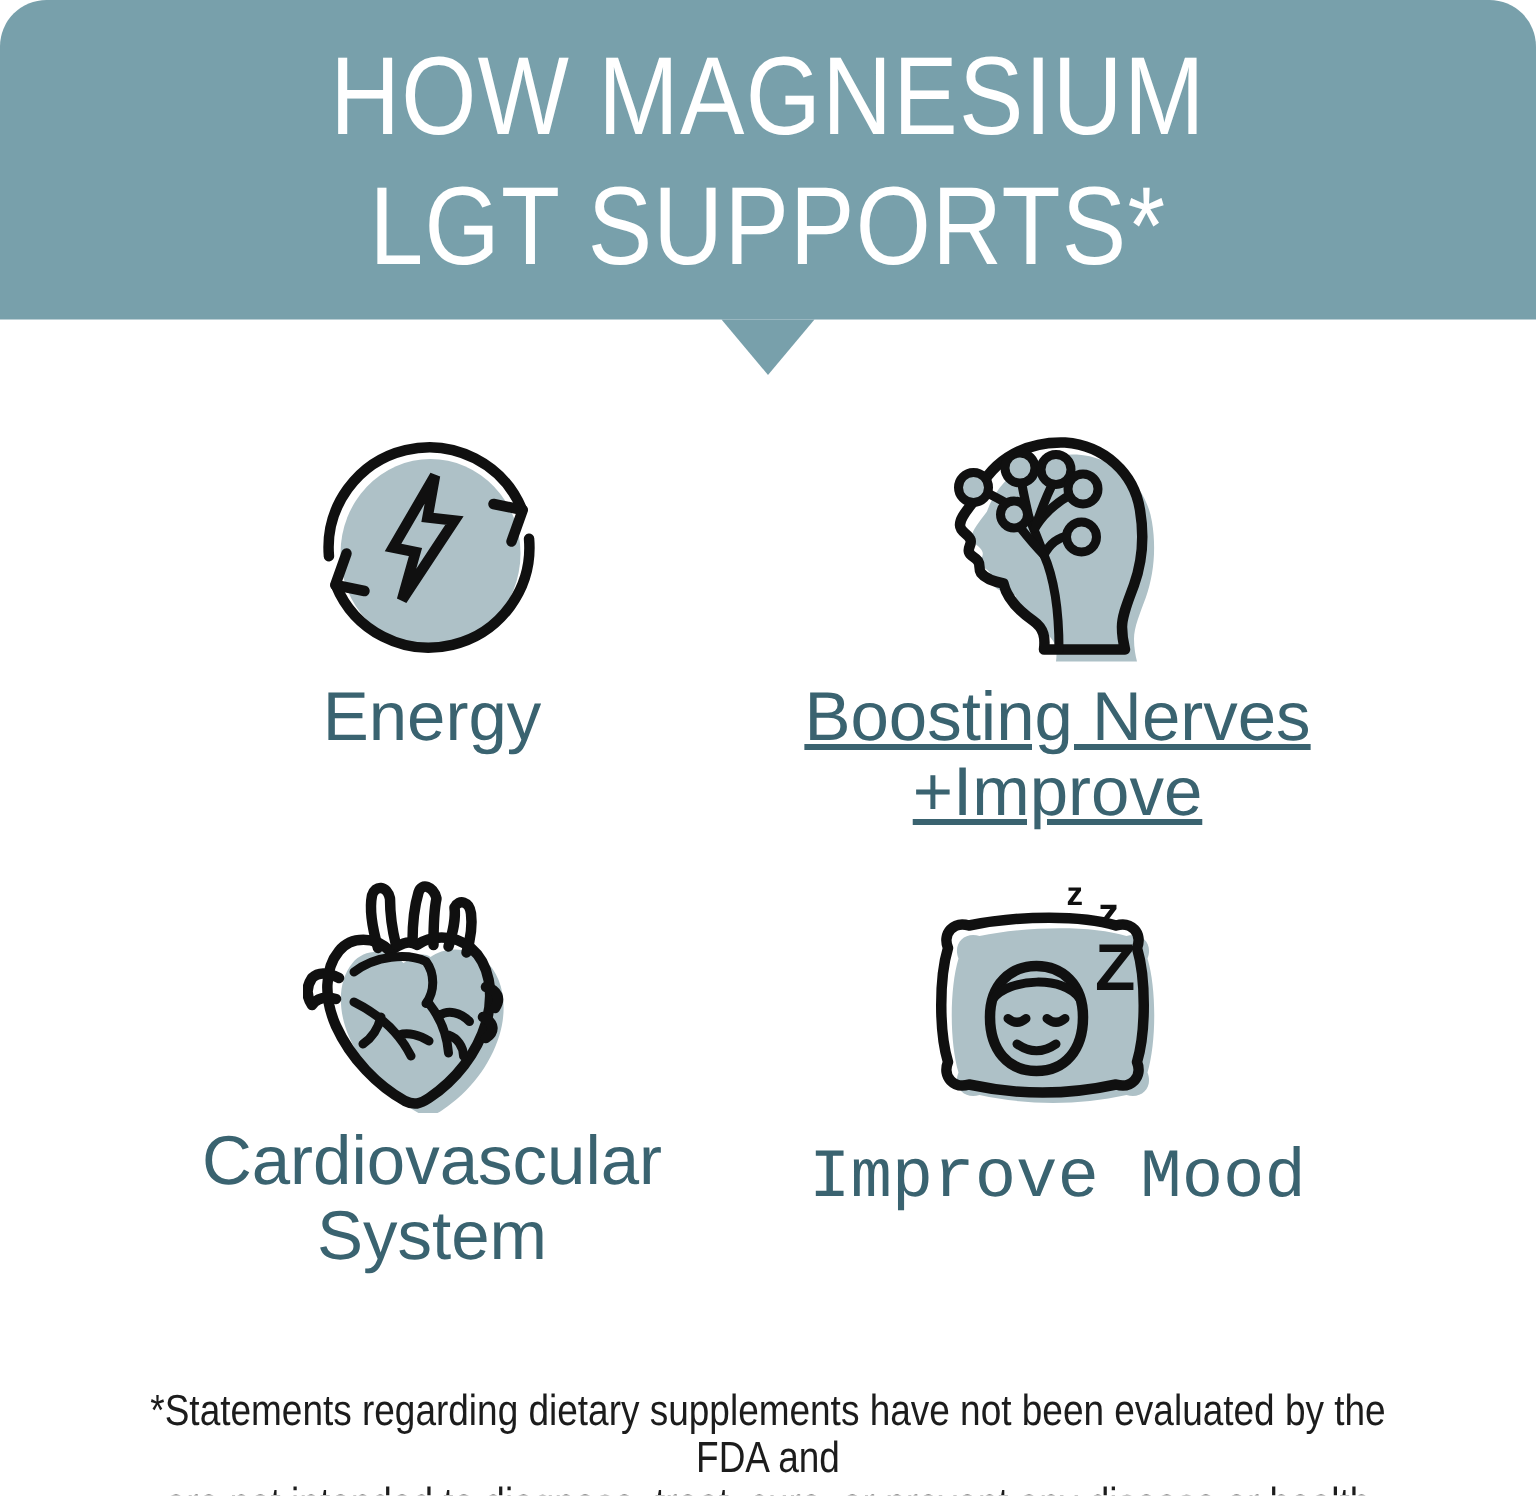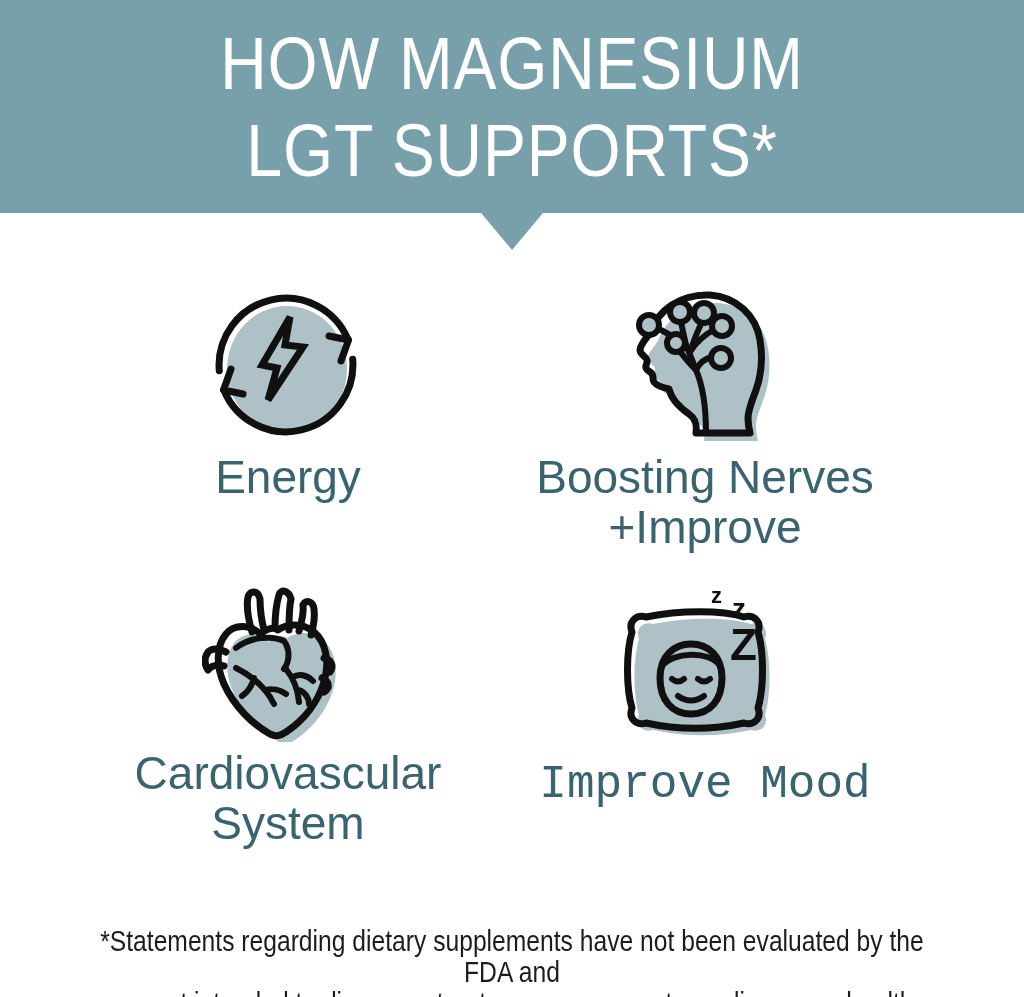--- a/index.html
+++ b/index.html
@@ -2,20 +2,21 @@
 <html style="--background: #ffffff; --banner-bg: #78a0ab; --icon-fill: #aec1c7; --label-text: #3a6370; --line-stroke: #101010; --disclaimer-text: #1c1c1c;"><head>
 <meta charset="utf-8">
 <style>
   html,body{margin:0;padding:0;background:#ffffff;}
   #stage{
     position:relative;
     width:1024px;height:997px;
     background:var(--background,#fff);
     font-family:"Liberation Sans", sans-serif;
     overflow:hidden;
+    border-radius:31px;
   }
   
   .banner{
     position:absolute;left:0;top:0;width:1024px;height:213px;
     background:var(--banner-bg,#78a0ab);
   }
   .banner-title{
     position:absolute;left:0;top:20px;width:100%;
     text-align:center;color:#ffffff;
     font-size:74px;line-height:87px;font-weight:400;
@@ -35,21 +36,21 @@
   .benefit-label{
     position:absolute;width:420px;text-align:center;
     color:var(--label-text,#3a6370);
     font-size:46px;line-height:50px;font-weight:400;
   }
   #icon-energy{left:214px;top:288px;width:150px;height:152px;}
   #icon-brain {left:626px;top:288px;width:152px;height:154px;}
   #icon-heart {left:202px;top:572px;width:150px;height:170px;}
   #icon-sleep {left:610px;top:580px;width:172px;height:156px;}
   #label-energy{left:78px;top:452px;}
-  #label-nerves{left:495px;top:452px;}
+  #label-nerves{left:495px;top:452px;text-decoration:underline;}
   #label-cardio{left:78px;top:748px;text-align:center;}
   #label-sleep {left:495px;top:760px;font-family:Liberation Mono, monospace;}
   
   .st{fill:none;stroke:var(--line-stroke,#101010);stroke-width:7;stroke-linecap:round;stroke-linejoin:round;}
   .st6{fill:none;stroke:var(--line-stroke,#101010);stroke-width:6;stroke-linecap:round;stroke-linejoin:round;}
   .bolt{fill:none;stroke:var(--line-stroke,#101010);stroke-width:7;stroke-linejoin:miter;}
   .blob{fill:var(--icon-fill,#aec1c7);}
   .node{fill:var(--icon-fill,#aec1c7);stroke:var(--line-stroke,#101010);stroke-width:6;}
   .zee{fill:var(--line-stroke,#101010);font-family:"Liberation Sans",sans-serif;font-weight:700;}
   

